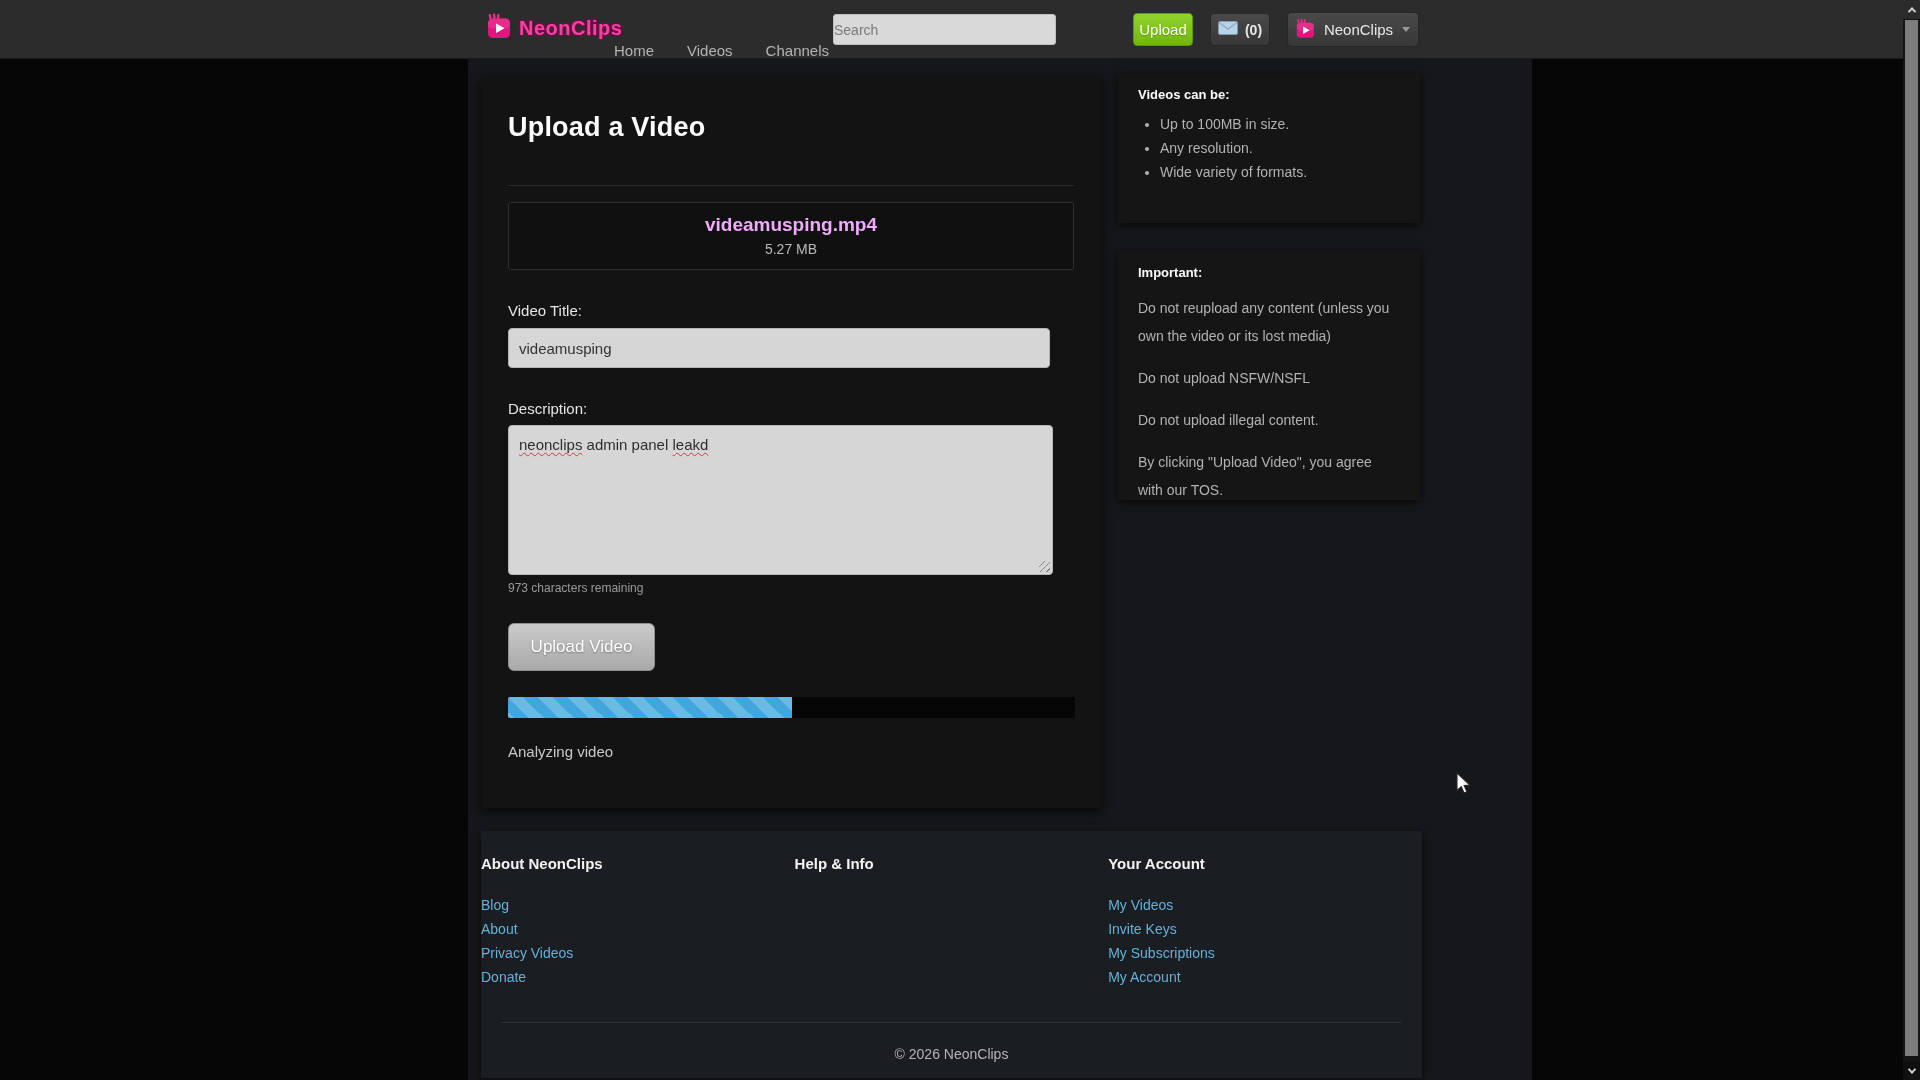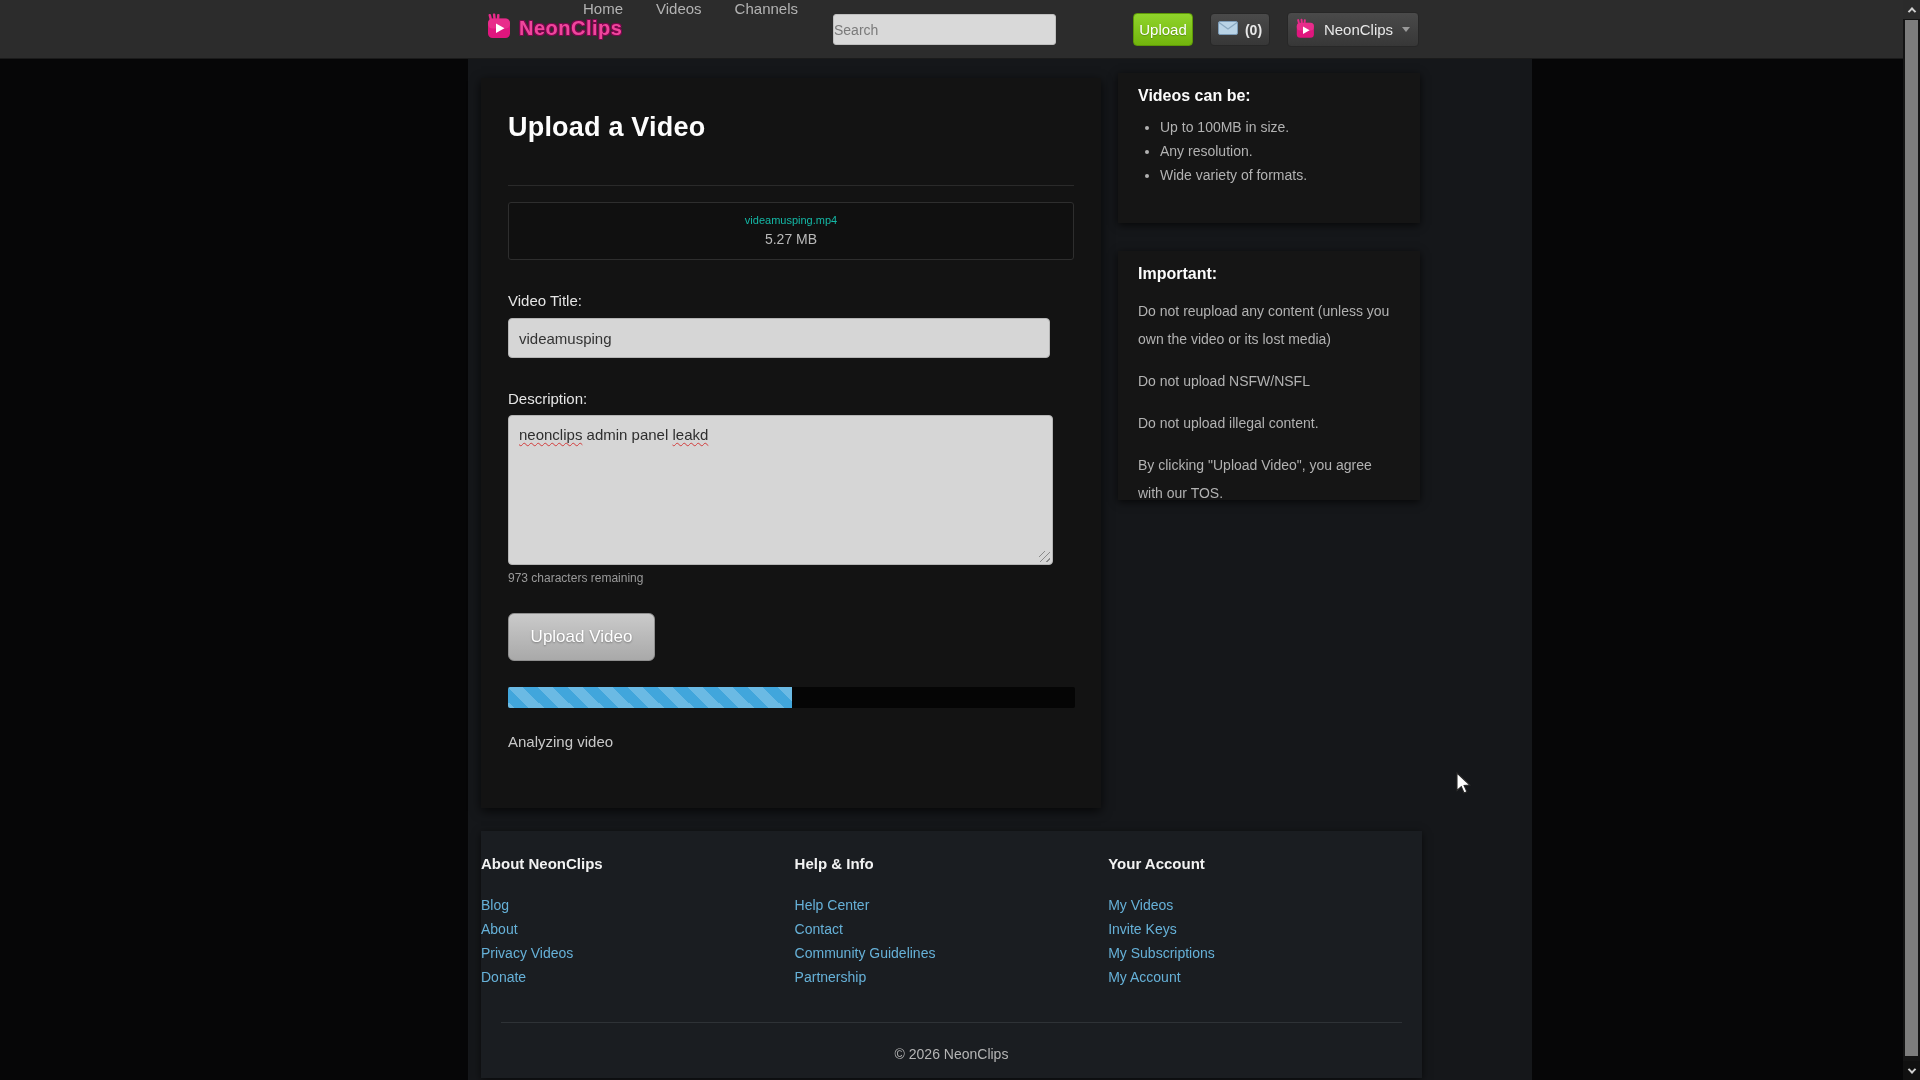--- a/index.html
+++ b/index.html
@@ -11,55 +11,55 @@
     color:#c9c9c9;
   }
 
   
   .page-col { position:absolute; left:468px; top:59px; width:1064px; height:1021px; background:#15171a; }
 
   
   .navbar { position:absolute; left:0; top:0; width:1920px; height:59px; background:#2c2c2c; border-bottom:1px solid #1b1b1b; z-index:5; }
   .logo { position:absolute; left:487px; top:13px; display:flex; align-items:center; gap:5px; cursor:pointer; }
   .logo-text { font-size:20px; font-weight:bold; color:#f0459c; text-shadow:1px 1px 0 #79094c, -1px 1px 0 #79094c, 1px -1px 0 #79094c, -1px -1px 0 #79094c; letter-spacing:.5px; }
-  .nav-links { position:absolute; left:583px; top:0; height:59px; display:flex; align-items:flex-start; gap:33px; }
+  .nav-links { position:absolute; left:614px; top:0; height:59px; display:flex; align-items:flex-end; gap:33px; }
   .nav-link { color:#b3b3b3; font-size:15px; cursor:pointer; }
   .search-input { position:absolute; left:833px; top:14px; width:223px; height:31px; background:#d9d9d9; border:1px solid #bfbfbf; border-radius:3px; font-size:14px; padding:0 0; color:#333; outline:none; font-family:"Liberation Sans", sans-serif; }
   .search-input::placeholder { color:#7a7a7a; }
   .btn-green { position:absolute; left:1133px; top:13px; width:60px; height:33px; background:linear-gradient(180deg,#90d42b,#72b50d); border:1px solid #5d9907; border-radius:4px; color:#fff; font-size:15px; text-shadow:0 1px 1px rgba(0,0,0,.25); display:flex; align-items:center; justify-content:center; cursor:pointer; }
   .btn-dark { background:linear-gradient(180deg,#4a4a4a,#373737); border:1px solid #272727; border-radius:4px; color:#e8e8e8; display:flex; align-items:center; justify-content:center; gap:7px; cursor:pointer; }
   .btn-msg { position:absolute; left:1210px; top:13px; width:60px; height:33px; font-size:14px; font-weight:bold; }
   .btn-user { position:absolute; left:1287px; top:12px; width:132px; height:35px; font-size:15px; }
   .caret { width:0; height:0; border-left:4px solid transparent; border-right:4px solid transparent; border-top:5px solid #9a9a9a; margin-left:2px; }
 
   
   .panel { position:absolute; left:481px; top:78px; width:620px; height:730px; background:#131313; box-shadow:0 3px 10px rgba(0,0,0,.75); padding:26px 27px 0; }
   .panel h1 { color:#fdfdfd; font-size:27px; font-weight:bold; letter-spacing:.2px; margin-top:8px; }
   .panel .rule { border:none; border-top:1px solid #2a2a2a; margin:42px 0 16px; }
   .file-box { width:566px; border:1px solid #2e2e2e; background:#101010; border-radius:3px; text-align:center; padding:11px 0 12px; }
-  .file-name { font-size:11px; font-weight:normal; color:#14b8a6; }
+  .file-name { font-size:19px; font-weight:bold; color:#f0abfc; }
   .file-size { font-size:14px; color:#b9b9b9; margin-top:5px; }
   .field-label { font-size:15px; color:#e5e5e5; margin-top:32px; }
   .title-input { display:block; margin-top:9px; width:542px; height:40px; background:#d6d6d6; border:1px solid #b5b5b5; border-radius:4px; padding:0 10px; font-size:15px; color:#333; outline:none; font-family:"Liberation Sans", sans-serif; }
   .desc-box { position:relative; margin-top:8px; width:545px; height:150px; background:#d6d6d6; border:1px solid #b5b5b5; border-radius:4px; padding:9px 10px; font-size:15px; color:#2e2e2e; line-height:1.3; overflow:hidden; }
   .misspelled { text-decoration:underline; text-decoration-style:wavy; text-decoration-color:#d23b3b; text-decoration-thickness:1px; text-underline-offset:2px; text-decoration-skip-ink:none; }
   .resize-grip { position:absolute; right:2px; bottom:2px; width:11px; height:11px; background:repeating-linear-gradient(-45deg, transparent 0 2px, #8a8a8a 2px 3px, transparent 3px 4.5px); cursor:nwse-resize; }
   .chars-remaining { font-size:12px; color:#9a9a9a; margin-top:6px; }
   .btn-upload-video { margin-top:28px; width:147px; height:48px; background:linear-gradient(180deg,#cacaca,#a9a9a9); border:1px solid #8f8f8f; border-radius:6px; color:#fff; font-size:17px; text-shadow:0 1px 2px rgba(0,0,0,.35); display:flex; align-items:center; justify-content:center; cursor:pointer; font-family:"Liberation Sans", sans-serif; }
   .progress-track { margin-top:26px; width:567px; height:21px; background:#050505; border-radius:2px; overflow:hidden; }
   .progress-fill { height:100%; background-color:#41a6dc;
     background-image:linear-gradient(45deg, rgba(255,255,255,.22) 25%, transparent 25%, transparent 50%, rgba(255,255,255,.22) 50%, rgba(255,255,255,.22) 75%, transparent 75%, transparent);
     background-size:30px 30px; }
   .status-text { margin-top:25px; font-size:15px; color:#c8c8c8; }
 
   
   .side-box { position:absolute; left:1118px; width:302px; background:#151515; box-shadow:0 2px 8px rgba(0,0,0,.7); padding:14px 20px 20px; }
   .side-box-1 { top:73px; height:150px; }
   .side-box-2 { top:251px; height:249px; }
-  .side-title { color:#fcfcfc; font-size:16px; font-weight:bold; margin-bottom:10px; }
+  .side-title { color:#fcfcfc; font-size:13px; font-weight:bold; margin-bottom:10px; }
   .side-box ul { margin:12px 0 0 22px; }
   .side-box li { font-size:14px; color:#b2b2b2; line-height:20px; margin-bottom:4px; }
   .side-box p { font-size:14px; color:#b2b2b2; line-height:28px; margin-top:14px; }
 
   
   .footer { position:absolute; left:481px; top:831px; width:941px; height:247px; background:#1a1d21; box-shadow:0 2px 8px rgba(0,0,0,.6); padding-top:24px; }
   .footer-cols { display:flex; }
   .footer-col { width:313.6px; text-align:left; }
   .footer-col h3 { color:#f2f2f2; font-size:15px; font-weight:bold; }
   .footer-col ul { list-style:none; margin-top:21px; }
@@ -182,26 +182,20 @@
       <h3>About NeonClips</h3>
       <ul>
         <li><a class="footer-link">Blog</a></li>
         <li><a class="footer-link">About</a></li>
         <li><a class="footer-link">Privacy Videos</a></li>
         <li><a class="footer-link">Donate</a></li>
       </ul>
     </div>
     <div class="footer-col">
       <h3>Help &amp; Info</h3>
-      <ul>
-        <li><a class="footer-link">Help Center</a></li>
-        <li><a class="footer-link">Contact</a></li>
-        <li><a class="footer-link">Community Guidelines</a></li>
-        <li><a class="footer-link">Partnership</a></li>
-      </ul>
     </div>
     <div class="footer-col">
       <h3>Your Account</h3>
       <ul>
         <li><a class="footer-link">My Videos</a></li>
         <li><a class="footer-link">Invite Keys</a></li>
         <li><a class="footer-link">My Subscriptions</a></li>
         <li><a class="footer-link">My Account</a></li>
       </ul>
     </div>

